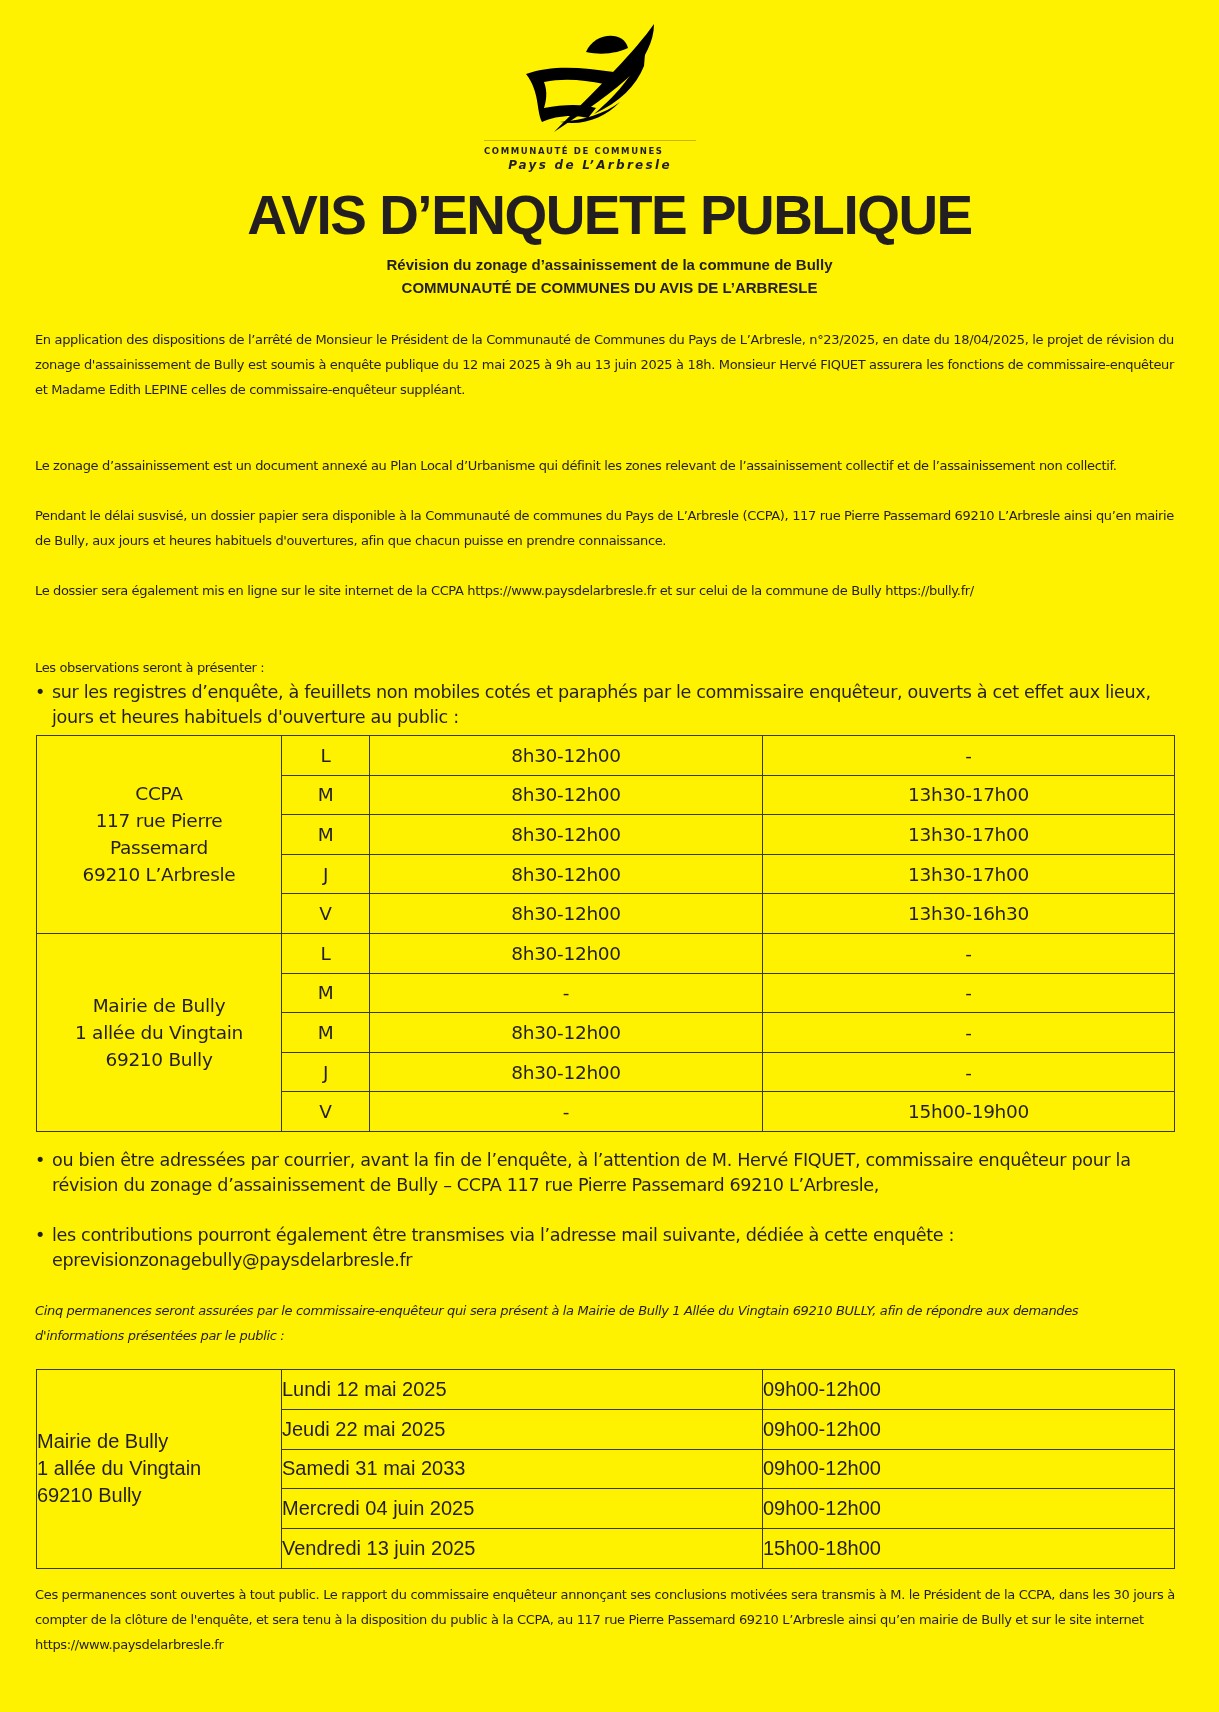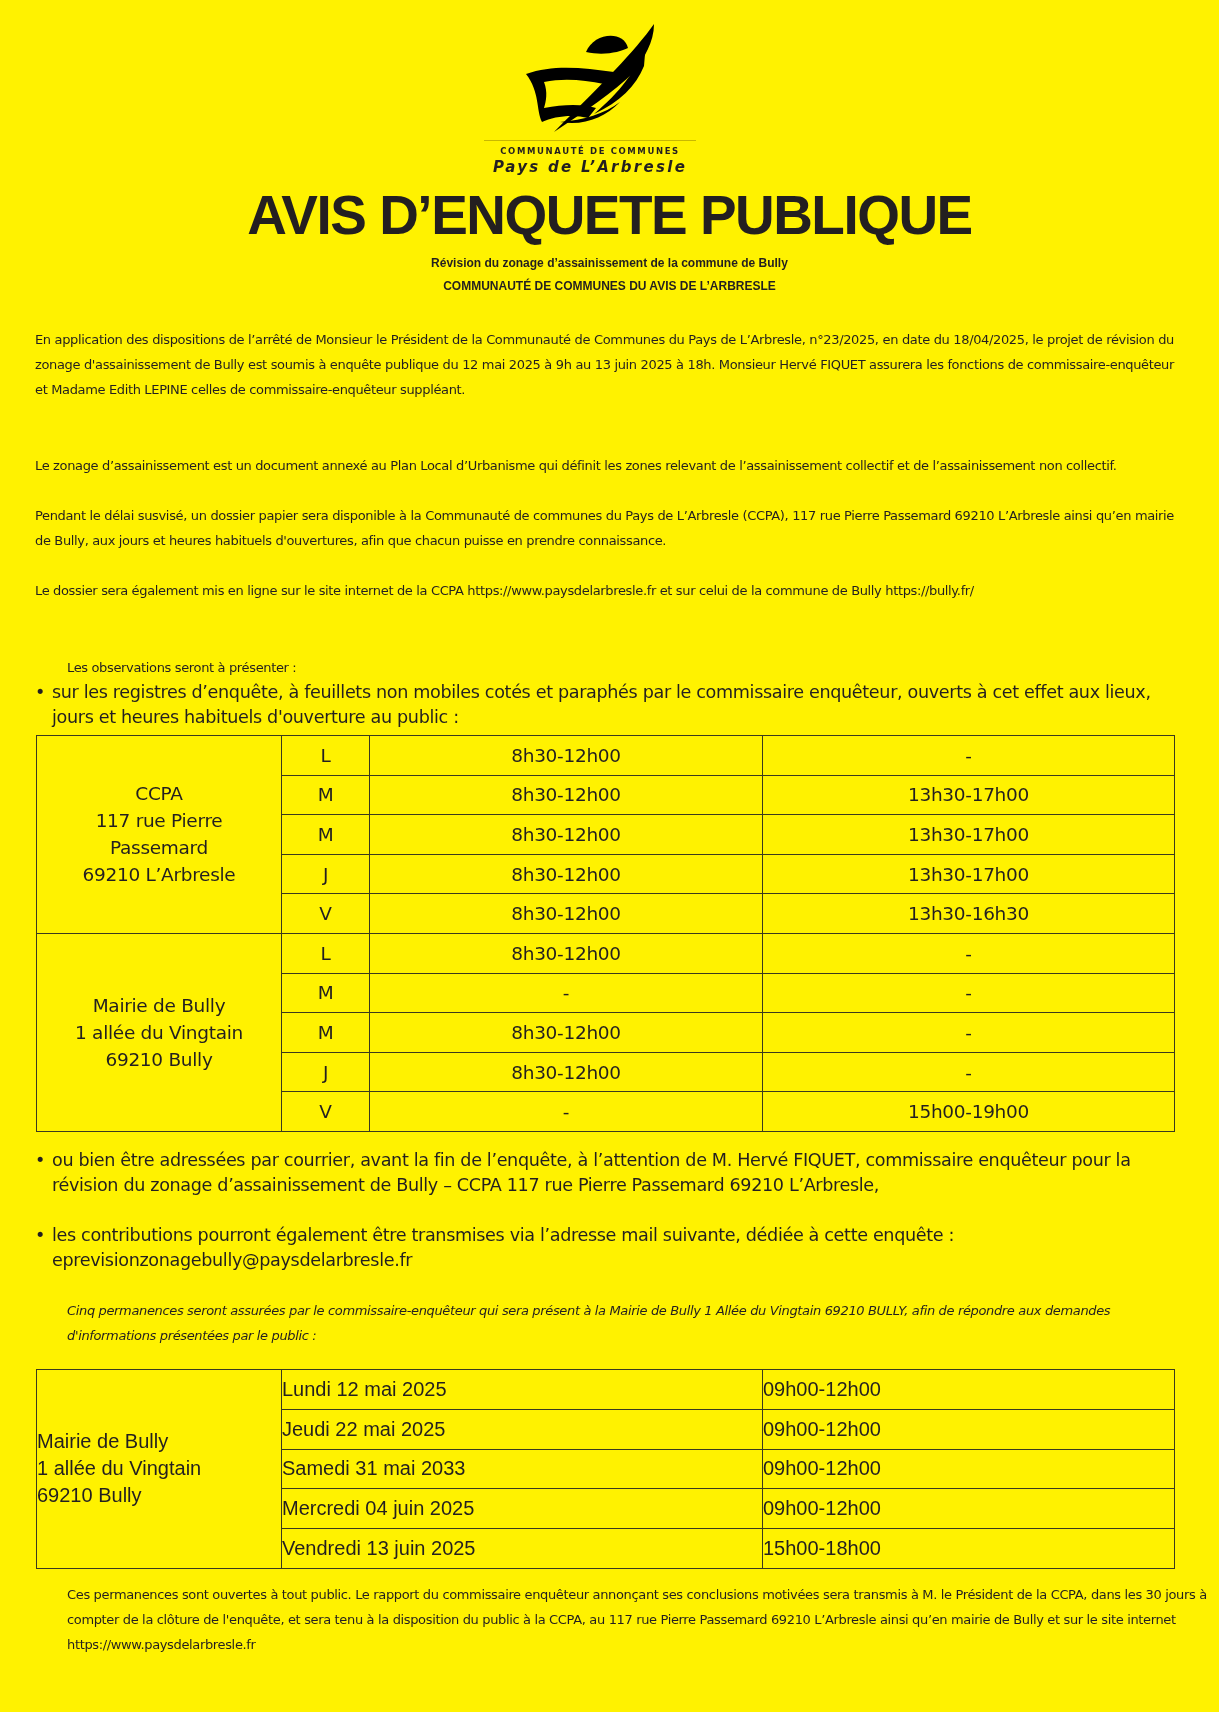--- a/index.html
+++ b/index.html
@@ -6,35 +6,35 @@
   body {
     width: 1219px; height: 1712px; overflow: hidden;
     background: #fff200;
     color: #231f20;
     font-family: "DejaVu Sans", sans-serif;
     position: relative;
   }
   .logo { position: absolute; left: 484px; top: 22px; width: 212px; height: 158px; }
   .logo svg { position: absolute; left: 40px; top: 0; }
   .logo-rule { position: absolute; left: 0; top: 118px; width: 212px; height: 1px; background: #c9b800; }
-  .logo-top { position: absolute; left: 0; top: 124px; width: 212px; text-align: center;
+  .logo-top { position: absolute; left: 0; top: 124px; width: 212px; text-align: left;
     font-family: "DejaVu Sans", sans-serif; font-weight: bold; font-size: 8.5px; letter-spacing: 1.6px; }
   .logo-bottom { position: absolute; left: 0; top: 136px; width: 212px; text-align: center;
-    font-family: "DejaVu Sans", sans-serif; font-weight: bold; font-style: italic; font-size: 15px; letter-spacing: 2.3px; }
+    font-family: "DejaVu Sans", sans-serif; font-weight: bold; font-style: italic; font-size: 12px; letter-spacing: 2.3px; }
 
   .title { position: absolute; left: 0; top: 182px; width: 1219px; text-align: center;
     font-family: "Liberation Sans", sans-serif; font-weight: bold; font-size: 56px; letter-spacing: -1.5px; transform: scaleX(0.98); }
   .subtitle { position: absolute; left: 0; width: 1219px; text-align: center;
-    font-family: "Liberation Sans", sans-serif; font-weight: bold; font-size: 12px; }
+    font-family: "Liberation Sans", sans-serif; font-weight: bold; font-size: 15px; }
   .sub1 { top: 256px; }
   .sub2 { top: 279px; }
 
   .para { position: absolute; left: 35px; width: 1139px; font-size: 13px; line-height: 25px;
     letter-spacing: -0.35px; text-align: justify; }
-  .para.left { text-align: left; margin-left: 32px; }
+  .para.left { text-align: left; }
   .bullet { position: absolute; left: 35px; width: 1139px; font-size: 17.6px; line-height: 25px; letter-spacing: -0.35px; }
   .bullet .dot { position: absolute; left: 0; top: 0; }
   .bullet .txt { display: block; padding-left: 17px; }
 
   table.sched { position: absolute; left: 36px; width: 1138px; border-collapse: collapse;
     font-size: 18.5px; table-layout: fixed; }
   table.sched td { border: 1.5px solid #3b3a1e; text-align: center; padding: 0; letter-spacing: -0.3px; }
   table.sched td.place { line-height: 27px; vertical-align: middle; margin-left: 43px; }
   table.sched tr { height: 39.6px; }
   table.perm { position: absolute; left: 36px; top: 1369px; width: 1138px; border-collapse: collapse;

